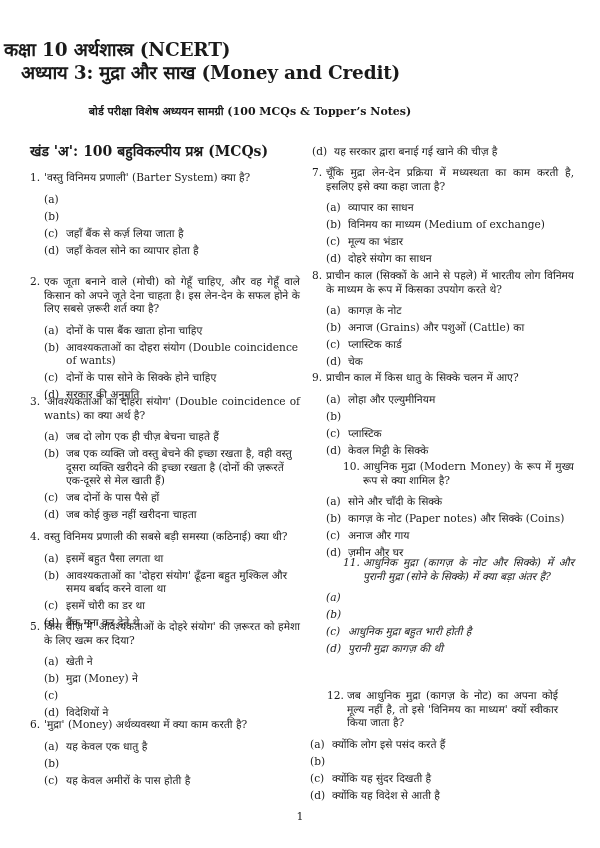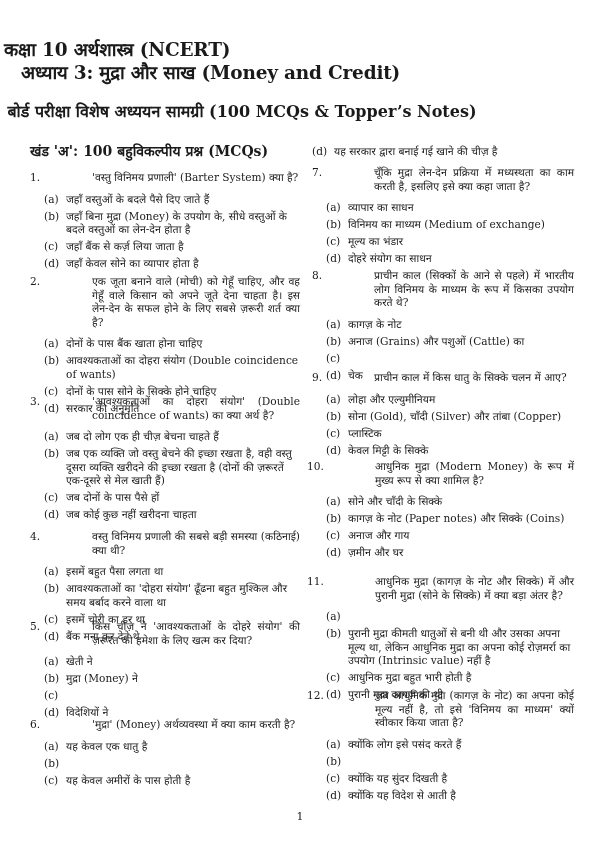--- a/index.html
+++ b/index.html
@@ -9,34 +9,34 @@
     color: #1a1a1a;
   }
   .page { position: absolute; left: 0; top: 0; width: 600px; height: 848px; }
   .title {
     position: absolute; left: 4px; width: 600px; text-align: left;
     font-weight: bold; font-size: 18.5px; line-height: 24px; letter-spacing: -0.2px;
   }
   .title.t1 { top: 38px; }
   .title.t2 { top: 61px; padding-left: 17px; }
   .subtitle {
-    position: absolute; top: 104px; left: 4px; width: 476px; text-align: center;
-    font-weight: bold; font-size: 16px; line-height: 16px;
+    position: absolute; top: 104px; left: 12px; width: 476px; text-align: center;
+    font-weight: bold; font-size: 11px; line-height: 16px;
   }
   .section-heading {
     position: absolute; top: 143px; left: 30px;
     font-weight: bold; font-size: 14px; line-height: 16px;
   }
   .q {
     position: absolute; font-size: 10.6px; line-height: 13.5px;
   }
   .q .qline { display: flex; }
   .q .qnum { flex: 0 0 auto; width: 14px; }
-  .q .qnum.wide { width: 20px; }
-  .q .qtext { flex: 1; text-align: justify; margin-left: 48px; }
+  .q .qnum.wide { width: 20px; margin-left: 36px; }
+  .q .qtext { flex: 1; text-align: justify; }
   .opts { margin-top: 8px; }
   .opt { display: flex; margin-bottom: 3.5px; }
   .opt .olabel { flex: 0 0 auto; width: 22px; padding-left: 14px; }
   .opt .otext { flex: 1; }
   .footer {
     position: absolute; top: 810px; left: 0; width: 600px; text-align: center;
     font-size: 11px;
   }
 </style>
 </head>
@@ -50,25 +50,23 @@
   <div class="section-heading">खंड 'अ': 100 बहुविकल्पीय प्रश्न (MCQs)</div>
 
   <div class="q" style="left:30px; top:171px; width:270px;">
     <div class="qline">
         <span class="qnum">1.</span>
         <span class="qtext">'वस्तु विनिमय प्रणाली' (Barter System) क्या है?</span>
       </div>
     <div class="opts">
       <div class="opt">
           <span class="olabel">(a)</span>
-          <span class="otext">जहाँ वस्तुओं के बदले पैसे दिए जाते हैं</span>
-        </div>
-      <div class="opt">
-          <span class="olabel">(b)</span>
-          <span class="otext">जहाँ बिना मुद्रा (Money) के उपयोग के, सीधे वस्तुओं के बदले वस्तुओं का लेन-देन होता है</span>
+        </div>
+      <div class="opt">
+          <span class="olabel">(b)</span>
         </div>
       <div class="opt">
           <span class="olabel">(c)</span>
           <span class="otext">जहाँ बैंक से कर्ज़ लिया जाता है</span>
         </div>
       <div class="opt">
           <span class="olabel">(d)</span>
           <span class="otext">जहाँ केवल सोने का व्यापार होता है</span>
         </div>
     </div>
@@ -234,41 +232,41 @@
       <div class="opt">
           <span class="olabel">(a)</span>
           <span class="otext">कागज़ के नोट</span>
         </div>
       <div class="opt">
           <span class="olabel">(b)</span>
           <span class="otext">अनाज (Grains) और पशुओं (Cattle) का</span>
         </div>
       <div class="opt">
           <span class="olabel">(c)</span>
+          <span class="otext">प्लास्टिक कार्ड</span>
         </div>
       <div class="opt">
           <span class="olabel">(d)</span>
           <span class="otext">चेक</span>
         </div>
     </div>
   </div>
 
   <div class="q" style="left:312px; top:371px; width:262px;">
     <div class="qline">
         <span class="qnum">9.</span>
         <span class="qtext">प्राचीन काल में किस धातु के सिक्के चलन में आए?</span>
       </div>
     <div class="opts">
       <div class="opt">
           <span class="olabel">(a)</span>
           <span class="otext">लोहा और एल्युमीनियम</span>
         </div>
       <div class="opt">
           <span class="olabel">(b)</span>
-          <span class="otext">सोना (Gold), चाँदी (Silver) और तांबा (Copper)</span>
         </div>
       <div class="opt">
           <span class="olabel">(c)</span>
           <span class="otext">प्लास्टिक</span>
         </div>
       <div class="opt">
           <span class="olabel">(d)</span>
           <span class="otext">केवल मिट्टी के सिक्के</span>
         </div>
     </div>
@@ -292,45 +290,44 @@
           <span class="olabel">(c)</span>
           <span class="otext">अनाज और गाय</span>
         </div>
       <div class="opt" style="margin-left:5px;">
           <span class="olabel">(d)</span>
           <span class="otext">ज़मीन और घर</span>
         </div>
     </div>
   </div>
 
-  <div class="q" style="left:307px; top:575px; width:267px;">
+  <div class="q" style="left:307px; top:556px; width:267px;font-style:italic;">
     <div class="qline">
         <span class="qnum wide">11.</span>
         <span class="qtext">आधुनिक मुद्रा (कागज़ के नोट और सिक्के) में और पुरानी मुद्रा (सोने के सिक्के) में क्या बड़ा अंतर है?</span>
       </div>
     <div class="opts">
       <div class="opt" style="margin-left:5px;">
           <span class="olabel">(a)</span>
         </div>
       <div class="opt" style="margin-left:5px;">
           <span class="olabel">(b)</span>
-          <span class="otext">पुरानी मुद्रा कीमती धातुओं से बनी थी और उसका अपना मूल्य था, लेकिन आधुनिक मुद्रा का अपना कोई रोज़मर्रा का उपयोग (Intrinsic value) नहीं है</span>
         </div>
       <div class="opt" style="margin-left:5px;">
           <span class="olabel">(c)</span>
           <span class="otext">आधुनिक मुद्रा बहुत भारी होती है</span>
         </div>
       <div class="opt" style="margin-left:5px;">
           <span class="olabel">(d)</span>
           <span class="otext">पुरानी मुद्रा कागज़ की थी</span>
         </div>
     </div>
   </div>
 
-  <div class="q" style="left:307px; top:689px; width:267px;">
+  <div class="q" style="left:291px; top:689px; width:267px;">
     <div class="qline">
         <span class="qnum wide">12.</span>
         <span class="qtext">जब आधुनिक मुद्रा (कागज़ के नोट) का अपना कोई मूल्य नहीं है, तो इसे 'विनिमय का माध्यम' क्यों स्वीकार किया जाता है?</span>
       </div>
     <div class="opts">
       <div class="opt" style="margin-left:5px;">
           <span class="olabel">(a)</span>
           <span class="otext">क्योंकि लोग इसे पसंद करते हैं</span>
         </div>
       <div class="opt" style="margin-left:5px;">

